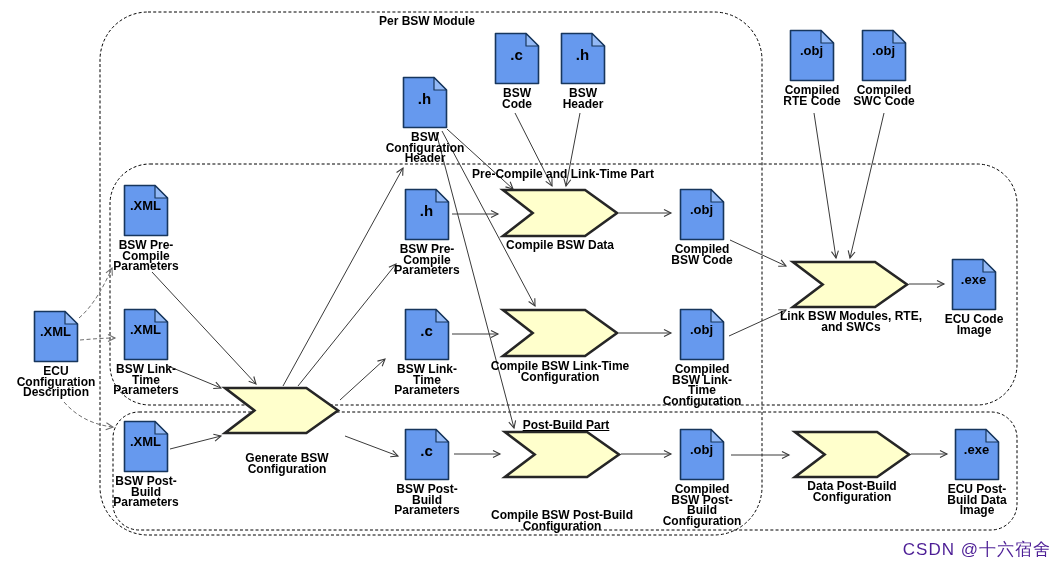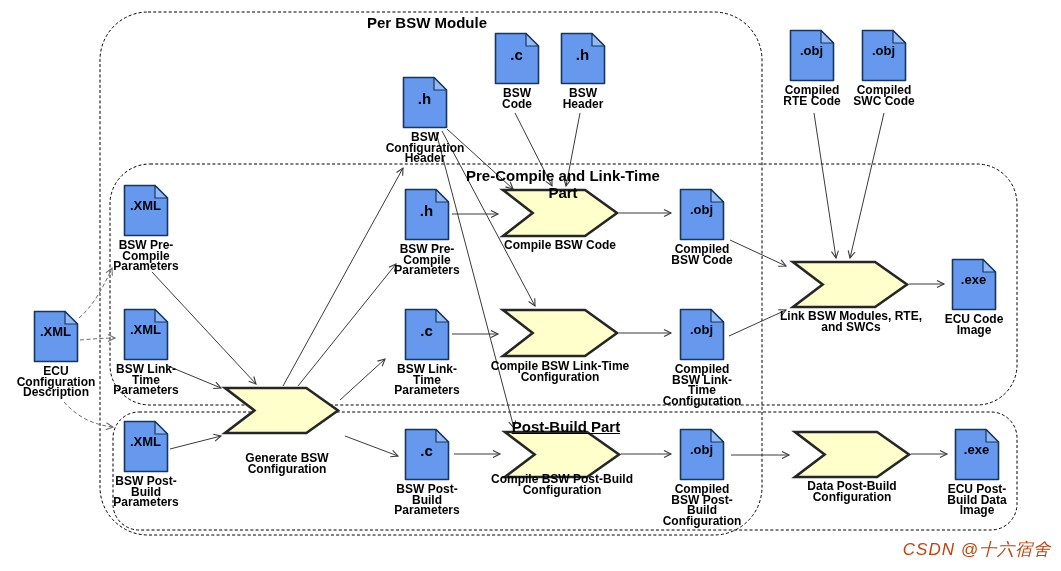--- a/index.html
+++ b/index.html
@@ -6,21 +6,21 @@
   .canvas{
     position:relative;width:1061px;height:571px;background:#ffffff;
     font-family:"Liberation Sans",sans-serif;overflow:hidden;
   }
   .layer{position:absolute;left:0;top:0;}
   .node-label{
     position:absolute;text-align:center;font-size:12px;font-weight:bold;
     line-height:10.5px;color:#000;
   }
   .group-label{
-    position:absolute;width:220px;text-align:center;font-size:15px;
+    position:absolute;width:220px;text-align:center;font-size:12px;
     font-weight:bold;color:#000;
   }
   .file-node{position:absolute;width:46px;height:53px;}
   .file-node svg{position:absolute;left:0;top:0;}
   .badge{
     position:absolute;left:0;top:14px;width:45px;text-align:center;
     font-weight:bold;color:#000;
   }
   .watermark{
     position:absolute;right:10px;top:538px;font-size:17px;
@@ -77,27 +77,27 @@
       <polygon points="225,388 306.36,388 338,410.5 306.36,433 225,433 254.38,410.5" fill="#FFFFCC" stroke="#262626" stroke-width="2.6" stroke-linejoin="miter"></polygon>
       <polygon points="793,262 875.08,262 907,284.5 875.08,307 793,307 822.64,284.5" fill="#FFFFCC" stroke="#262626" stroke-width="2.6" stroke-linejoin="miter"></polygon>
       <polygon points="795,432 877.08,432 909,454.5 877.08,477 795,477 824.64,454.5" fill="#FFFFCC" stroke="#262626" stroke-width="2.6" stroke-linejoin="miter"></polygon>
     </svg>
 
   <div id="nodes-layer" class="layer">
       <div class="group-label" style="left: 317px; top: 14px;">Per BSW Module</div>
       <div class="group-label" style="left: 453px; top: 167px;">Pre-Compile and Link-Time Part</div>
       <div class="group-label" style="left: 456px; top: 418px; text-decoration: underline;">Post-Build Part</div>
       <div class="node-label" style="left: 485px; top: 240px; width: 150px;">
-        <div>Compile BSW Code</div>
+        <div>Compile BSW Data</div>
       </div>
       <div class="node-label" style="left: 485px; top: 361px; width: 150px;">
         <div>Compile BSW Link-Time</div>
         <div>Configuration</div>
       </div>
-      <div class="node-label" style="left: 487px; top: 474px; width: 150px;">
+      <div class="node-label" style="left: 487px; top: 510px; width: 150px;">
         <div>Compile BSW Post-Build</div>
         <div>Configuration</div>
       </div>
       <div class="node-label" style="left: 212px; top: 437px; width: 150px; margin-top: 16px;">
         <div>Generate BSW</div>
         <div>Configuration</div>
       </div>
       <div class="node-label" style="left: 776px; top: 311px; width: 150px;">
         <div>Link BSW Modules, RTE,</div>
         <div>and SWCs</div>
@@ -301,14 +301,14 @@
         </svg>
         <span class="badge" style="font-size: 13px;">.exe</span>
       </div>
       <div class="node-label" style="left: 932px; top: 484px; width: 90px;">
         <div>ECU Post-</div>
         <div>Build Data</div>
         <div>Image</div>
       </div>
     </div>
 
-  <div class="watermark" style="color: #c2410c; font-style: italic;">CSDN @十六宿舍</div>
+  <div class="watermark" style="color: #4c1d95;">CSDN @十六宿舍</div>
 </div>
 
 </body></html>

